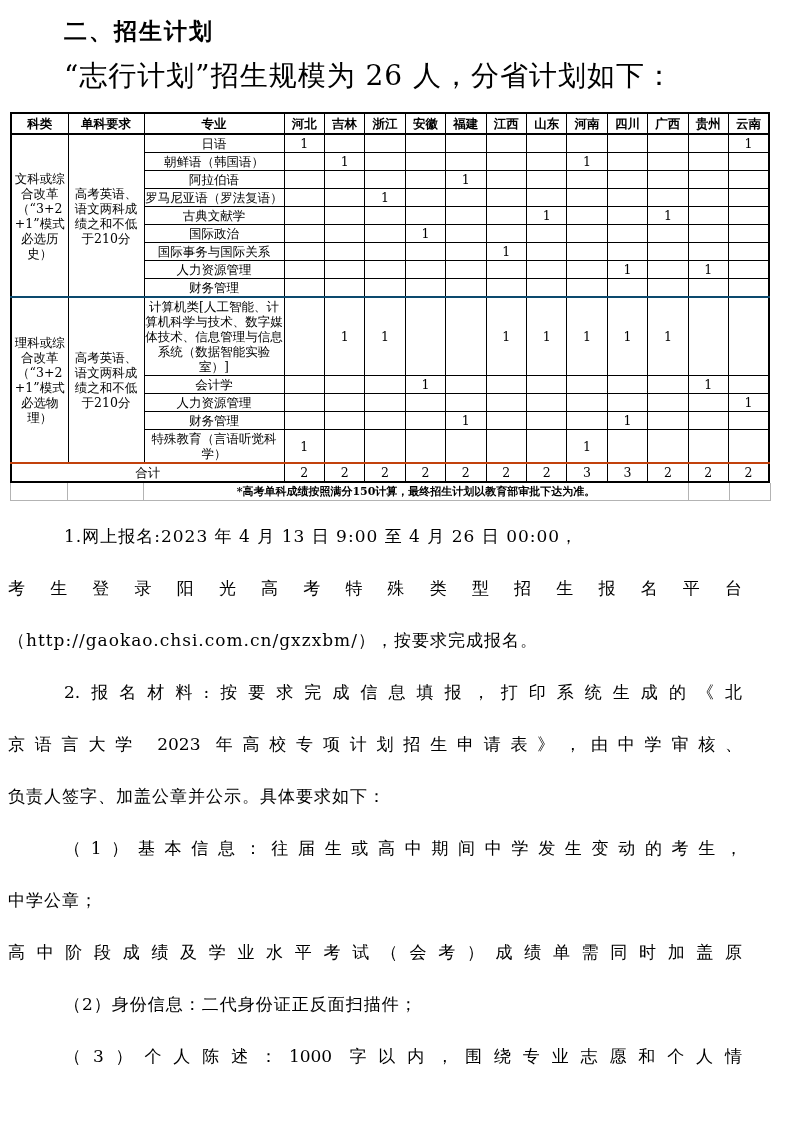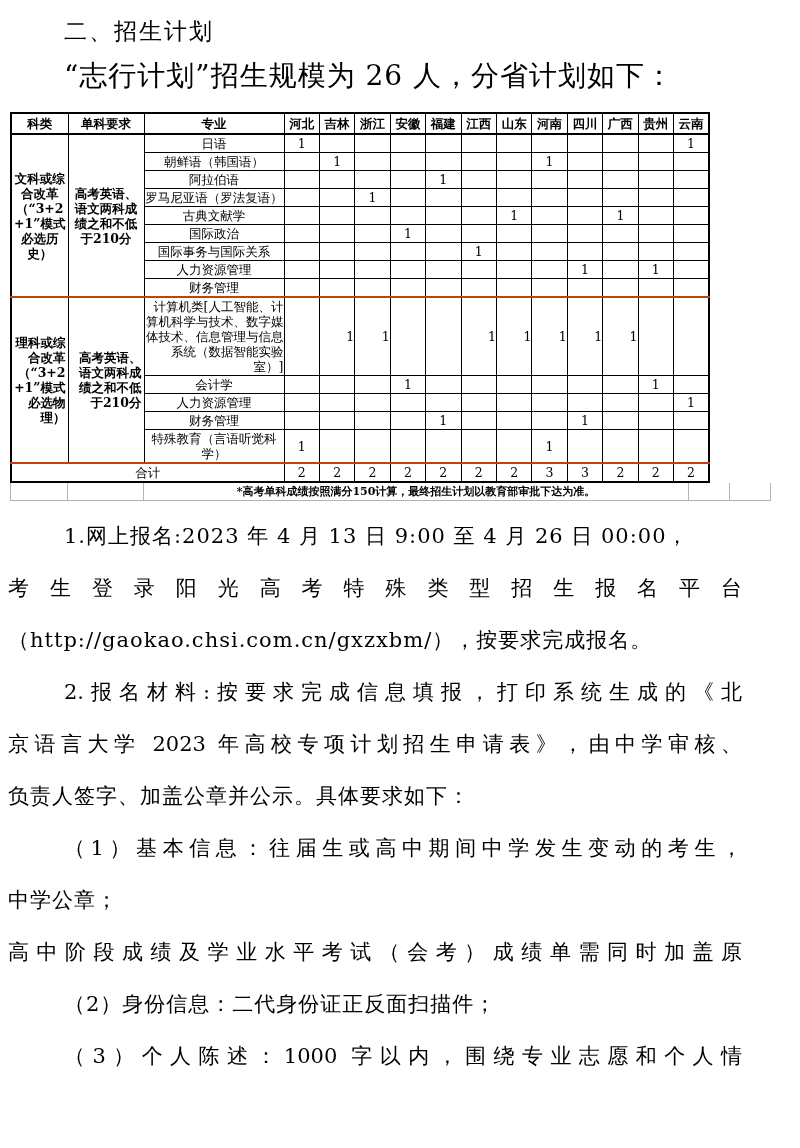--- a/index.html
+++ b/index.html
@@ -4,55 +4,55 @@
 <style>
   html,body{margin:0;padding:0;background:#ffffff;}
   .page{
     position:relative;
     width:800px;height:1148px;
     background:#ffffff;color:#000;
     font-family:"DejaVu Serif","Liberation Serif",serif;
     overflow:hidden;
   }
   .h2{
-    font-size:23px;font-weight:400;margin:0;
+    font-size:23px;font-weight:700;margin:0;
     padding:16px 0 0 64px;line-height:30px;
     letter-spacing:2px;
   }
   .h2.second{padding-top:18px;margin-top:0;}
   .intro{
     font-size:28px;margin:14px 0 0 8px;
     text-indent:56px;letter-spacing:1px;line-height:32px;
   }
   table.main{
-    border-collapse:collapse;table-layout:fixed;width:700px;
+    border-collapse:collapse;table-layout:fixed;width:760px;
     margin:20px 0 0 10px;border:2px solid #000;
   }
   table.main th,table.main td{
     border:1px solid #000;text-align:center;vertical-align:middle;
     font-size:12.5px;line-height:15px;padding:1px 0;
     word-break:break-all;
   }
   table.main th{font-weight:700;padding:2px 0;}
   table.main thead th{border-bottom:2px solid #000;}
-  table.main td.cat,table.main td.req{padding:1px 2px;font-weight:bold;}
-  table.main tr.group-start td{border-top:2px solid #c2410c;text-align:right;}
+  table.main td.cat,table.main td.req{padding:1px 2px;}
+  table.main tr.group-start td{border-top:2px solid #0c4a6e;}
   table.main tr.totals td{border-top:2px solid #c2410c;}
   table.fn{
     border-collapse:collapse;table-layout:fixed;width:760px;
     margin:0 0 0 10px;
   }
   table.fn td{
     border:1px solid #b3b3b3;border-top:none;
     font-size:11px;font-weight:700;text-align:center;
     line-height:17px;padding:0;white-space:nowrap;overflow:visible;
   }
   .body-text{width:734px;margin:9px 0 0 8px;}
   .bline{
-    font-size:21px;line-height:52px;letter-spacing:1px;
+    font-size:17px;line-height:52px;letter-spacing:1px;
     text-align:left;
   }
   .bline.indent{text-indent:56px;}
   .bline.spread{text-align:justify;text-align-last:justify;letter-spacing:0;}
 </style>
 </head>
 <body>
 
 <div class="page">
 

